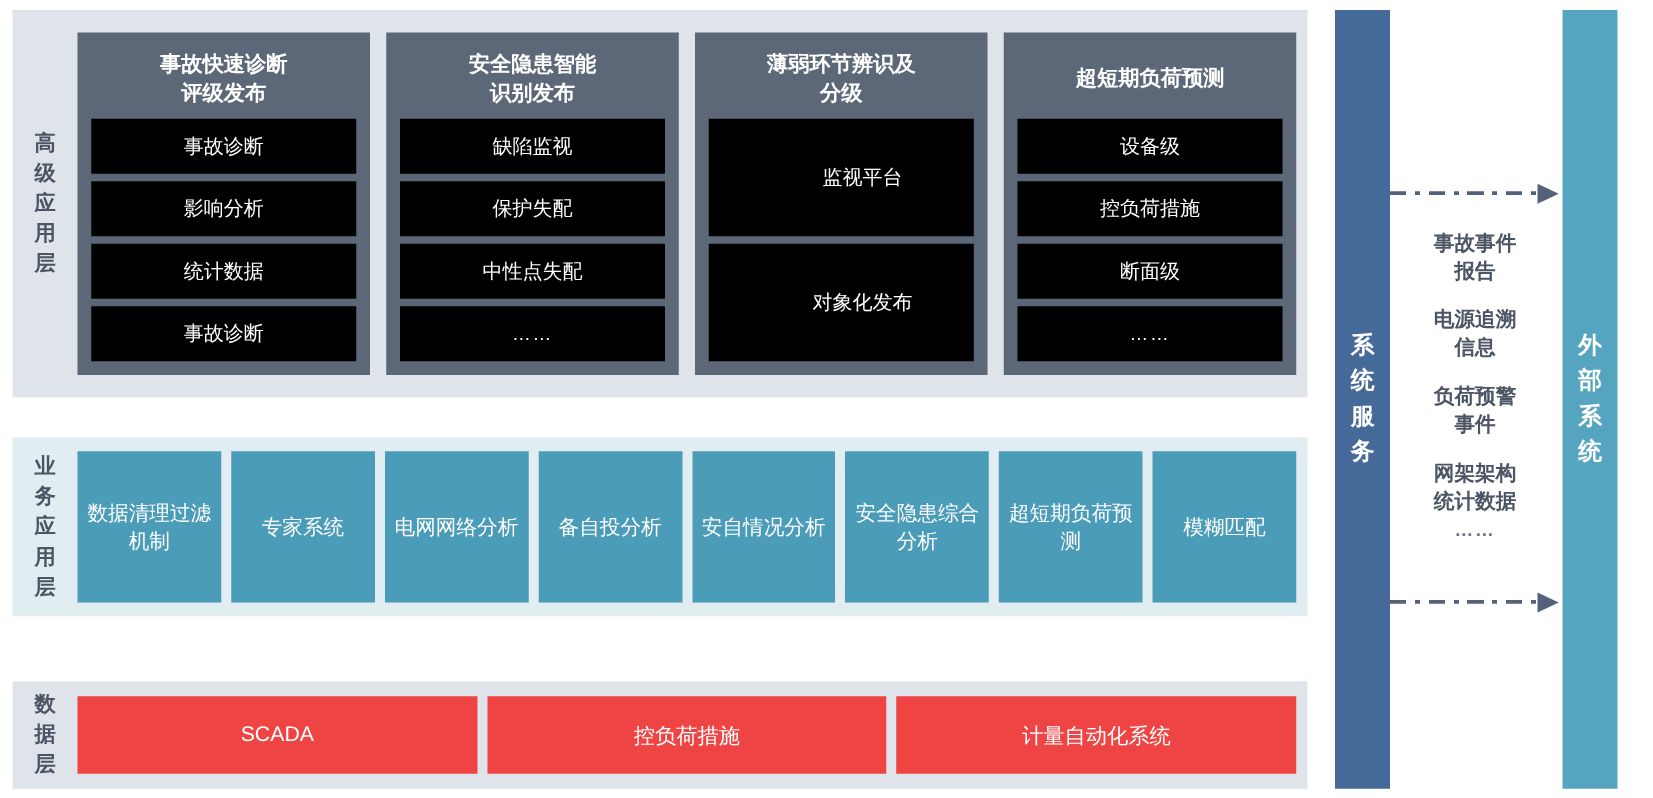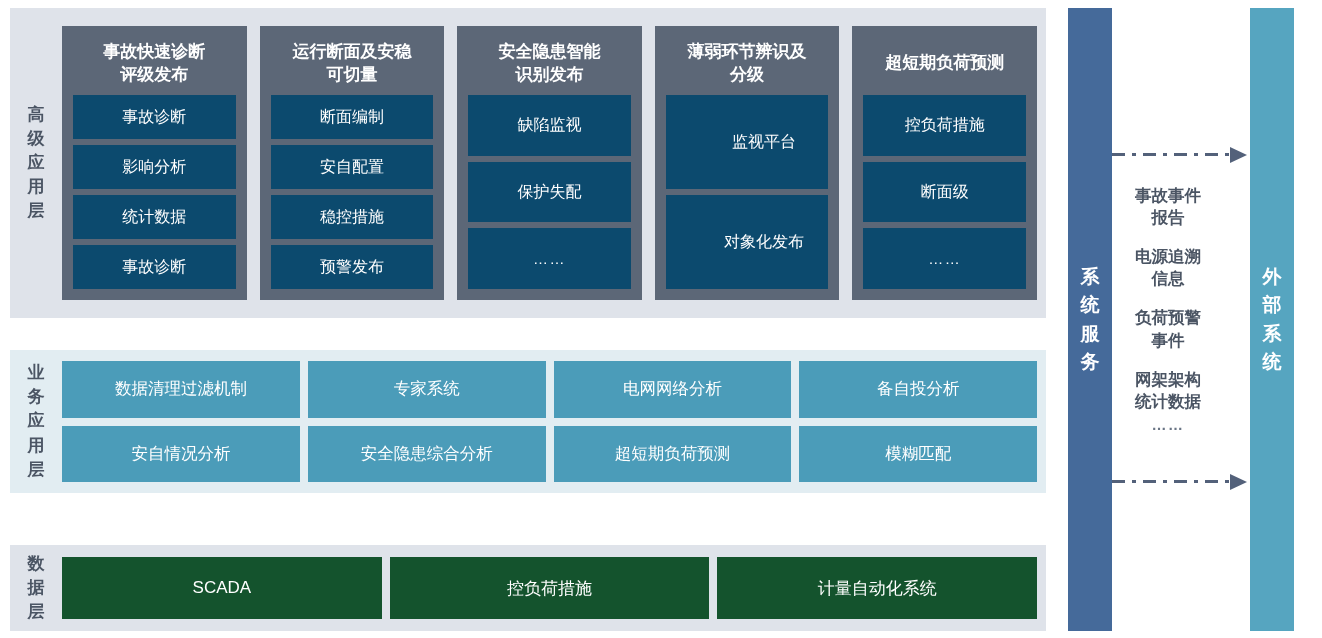--- a/index.html
+++ b/index.html
@@ -92,40 +92,40 @@
     box-sizing: border-box;
   }
   .adv-items {
     flex: 1 1 auto;
     display: flex;
     flex-direction: column;
     gap: 6px;
     padding-top: 4px;
   }
   .adv-item {
-    background: #0c4a6e;
+    background: #000000;
     color: #ffffff;
     font-size: 16px;
     display: flex;
     align-items: center;
     justify-content: center;
     text-align: left;
   }
   .adv-item.h1 { flex: 1 1 0; }
   .adv-item.h2 { flex: 2.06 1 0; padding-left: 34px; }
   .adv-item.dots {
     letter-spacing: 1.5px;
     font-size: 15px;
   }
 
   
   .layer-business .layer-body {
     padding: 11px 9px 11px 0;
     display: flex;
-    flex-direction: column;
+    flex-direction: row;
     gap: 8px;
   }
   .biz-row {
     flex: 1 1 0;
     display: flex;
     flex-direction: row;
     gap: 8px;
   }
   .biz-item {
     flex: 1 1 0;
@@ -140,21 +140,21 @@
 
   
   .layer-data .layer-body {
     padding: 12px 9px 12px 0;
     display: flex;
     flex-direction: row;
     gap: 8px;
   }
   .data-item {
     flex: 1 1 0;
-    background: #14532d;
+    background: #ef4444;
     color: #ffffff;
     font-size: 17px;
     display: flex;
     align-items: center;
     justify-content: center;
     text-align: center;
   }
 
   
   .right-area {
@@ -225,20 +225,21 @@
 
   .flow-labels {
     position: absolute;
     left: 0;
     top: 176px;
     width: 112px;
     display: flex;
     flex-direction: column;
     align-items: flex-end;
     gap: 17px;
+    padding-left: 12px;
   }
   .flow-label {
     color: #4b5564;
     font-weight: bold;
     font-size: 16.5px;
     line-height: 1.34;
     text-align: center;
     width: 100%;
   }
   .flow-dots {
@@ -276,45 +277,32 @@
             </div>
           </div>
           <div class="adv-items">
             <div class="adv-item h1">事故诊断</div>
             <div class="adv-item h1">影响分析</div>
             <div class="adv-item h1">统计数据</div>
             <div class="adv-item h1">事故诊断</div>
           </div>
         </div>
 
-        <div class="adv-col">
-          <div class="adv-title">
-            <div>
-              <div>运行断面及安稳</div>
-              <div>可切量</div>
-            </div>
-          </div>
-          <div class="adv-items">
-            <div class="adv-item h1">断面编制</div>
-            <div class="adv-item h1">安自配置</div>
-            <div class="adv-item h1">稳控措施</div>
-            <div class="adv-item h1">预警发布</div>
-          </div>
-        </div>
 
         <div class="adv-col">
           <div class="adv-title">
             <div>
               <div>安全隐患智能</div>
               <div>识别发布</div>
             </div>
           </div>
           <div class="adv-items">
             <div class="adv-item h1">缺陷监视</div>
             <div class="adv-item h1">保护失配</div>
+            <div class="adv-item h1">中性点失配</div>
             <div class="adv-item h1 dots">……</div>
           </div>
         </div>
 
         <div class="adv-col">
           <div class="adv-title">
             <div>
               <div>薄弱环节辨识及</div>
               <div>分级</div>
             </div>
@@ -326,20 +314,21 @@
         </div>
 
         <div class="adv-col">
           <div class="adv-title">
             <div>
               <div>超短期负荷预测</div>
               <div></div>
             </div>
           </div>
           <div class="adv-items">
+            <div class="adv-item h1">设备级</div>
             <div class="adv-item h1">控负荷措施</div>
             <div class="adv-item h1">断面级</div>
             <div class="adv-item h1 dots">……</div>
           </div>
         </div>
 
       </div>
     </div>
 
     <div class="layer layer-business">

